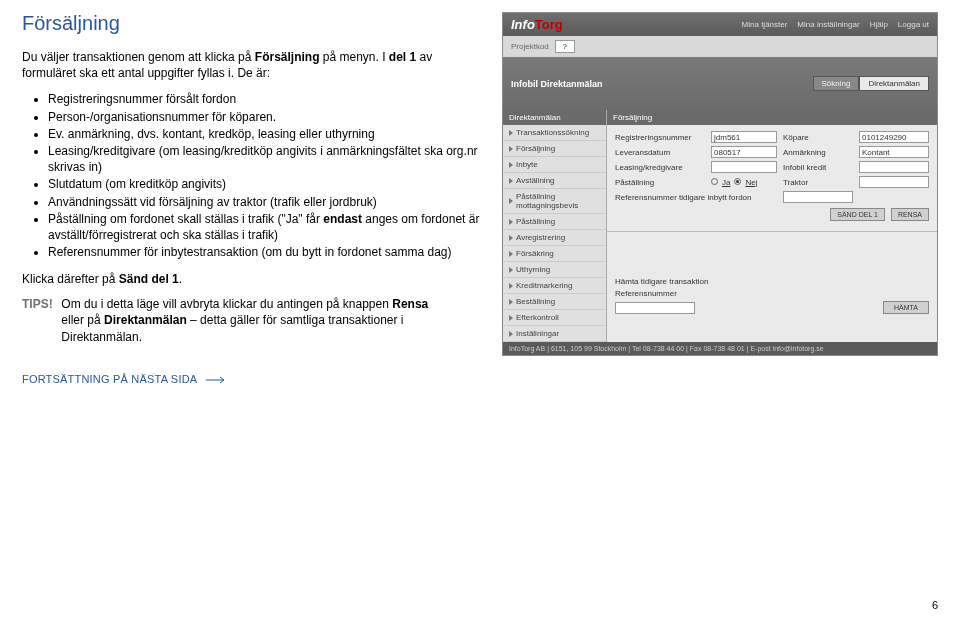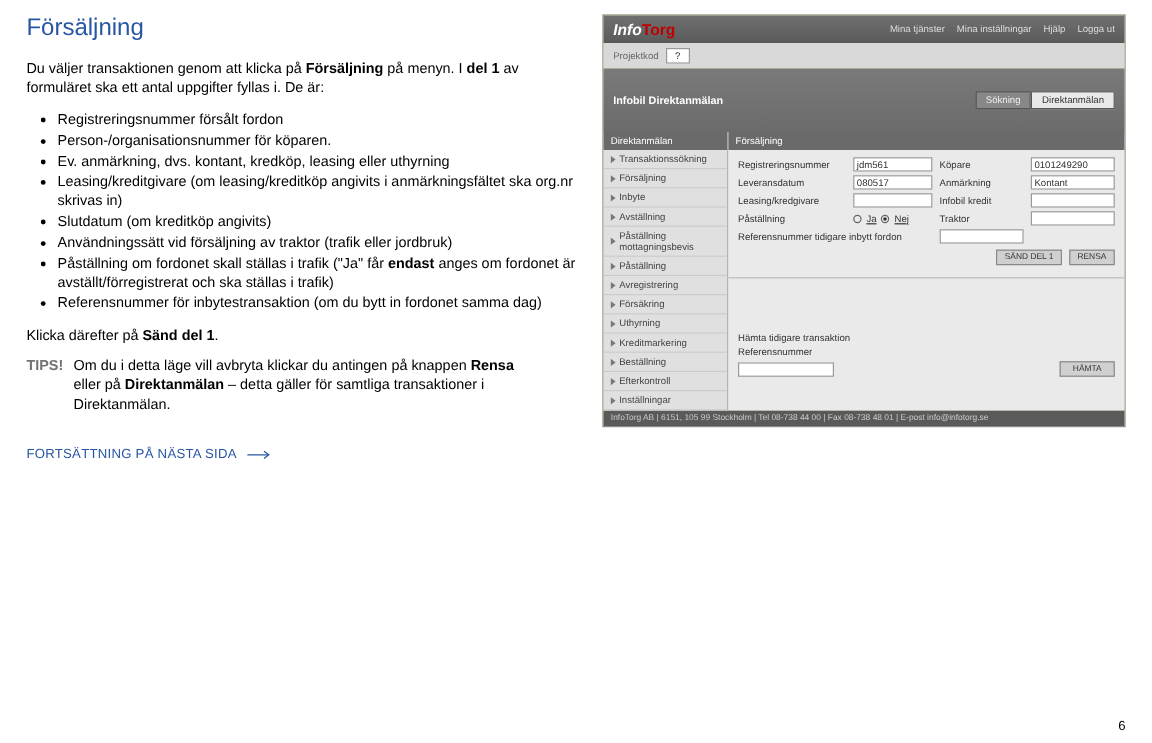--- a/index.html
+++ b/index.html
@@ -30,21 +30,21 @@
   .continue { color: #2856a3; font-size: 11px; letter-spacing: 0.2px; }
   .arrow { display:inline-block; margin-left:6px; vertical-align:middle; }
   .arrow svg { display:block; }
 
   .left-col { width: 460px; float:left; }
   .right-col { width: 436px; float:right; }
 
   
   .app {
     border: 1px solid #8a8a8a;
-    background: #fef9c3;
+    background: #fca5a5;
     font-size: 8px;
     color: #333;
   }
   .app-header {
     background: linear-gradient(#707070,#5a5a5a);
     color: #fff;
     display: flex;
     align-items: center;
     padding: 4px 8px;
     gap: 10px;
@@ -68,21 +68,21 @@
   .app-body { display:flex; }
   .sidebar { width:112px; background:#e0e0e0; border-right:1px solid #aaa; }
   .side-head { background:#6a6a6a; color:#fff; font-size:8px; padding:3px 6px;}
   .side-item { font-size:8px; padding:3px 6px; border-bottom:1px solid #ccc; display:flex; align-items:center; gap:3px; color:#444;}
   .side-item .tri { width:0;height:0;border-top:3px solid transparent;border-bottom:3px solid transparent;border-left:4px solid #777;}
   .content { flex:1; background:#eaeaea; padding:0; }
   .content-head { background:#6a6a6a; color:#fff; font-size:8px; padding:3px 6px;}
   .form-area { padding:6px 8px; display:grid; grid-template-columns: 90px 66px 70px 70px; gap:3px 6px; align-items:center;}
   .form-area .lab { color:#333; font-size:8px;}
   .form-area .inp { background:#fff; border:1px solid #999; height:12px; font-size:8px; padding:0 2px; display:flex; align-items:center;}
-  .form-area .radio-group { grid-column: 2 / span 1; display:flex; gap:4px; align-items:center; font-size:8px;text-decoration:underline;}
+  .form-area .radio-group { grid-column: 2 / span 1; display:flex; gap:4px; align-items:flex-start; font-size:8px;text-decoration:underline;}
   .radio { width:7px; height:7px; border:1px solid #666; border-radius:50%; display:inline-block; position:relative;}
   .radio.sel::after{content:'';position:absolute;inset:1px;border-radius:50%;background:#333;}
   .btnrow { grid-column: 1 / -1; display:flex; gap:6px; justify-content:flex-end; margin:2px 0 4px;}
   .btn { background:#d0d0d0; border:1px solid #888; font-size:7px; padding:2px 6px;}
   .sec2 { padding:4px 8px 8px; border-top:1px solid #bbb;}
   .sec2 .lab { font-size:8px; margin-bottom:3px; display:block;}
   .sec2 .row2 { display:flex; gap:6px; align-items:center;}
   .sec2 .inp2 { background:#fff; border:1px solid #999; height:12px; width:80px;}
   .sec2 .btn2 { background:#d0d0d0; border:1px solid #888; font-size:7px; padding:2px 10px; margin-left:auto;}
   .footer { background:#5a5a5a; color:#ccc; font-size:7px; padding:3px 6px;}

